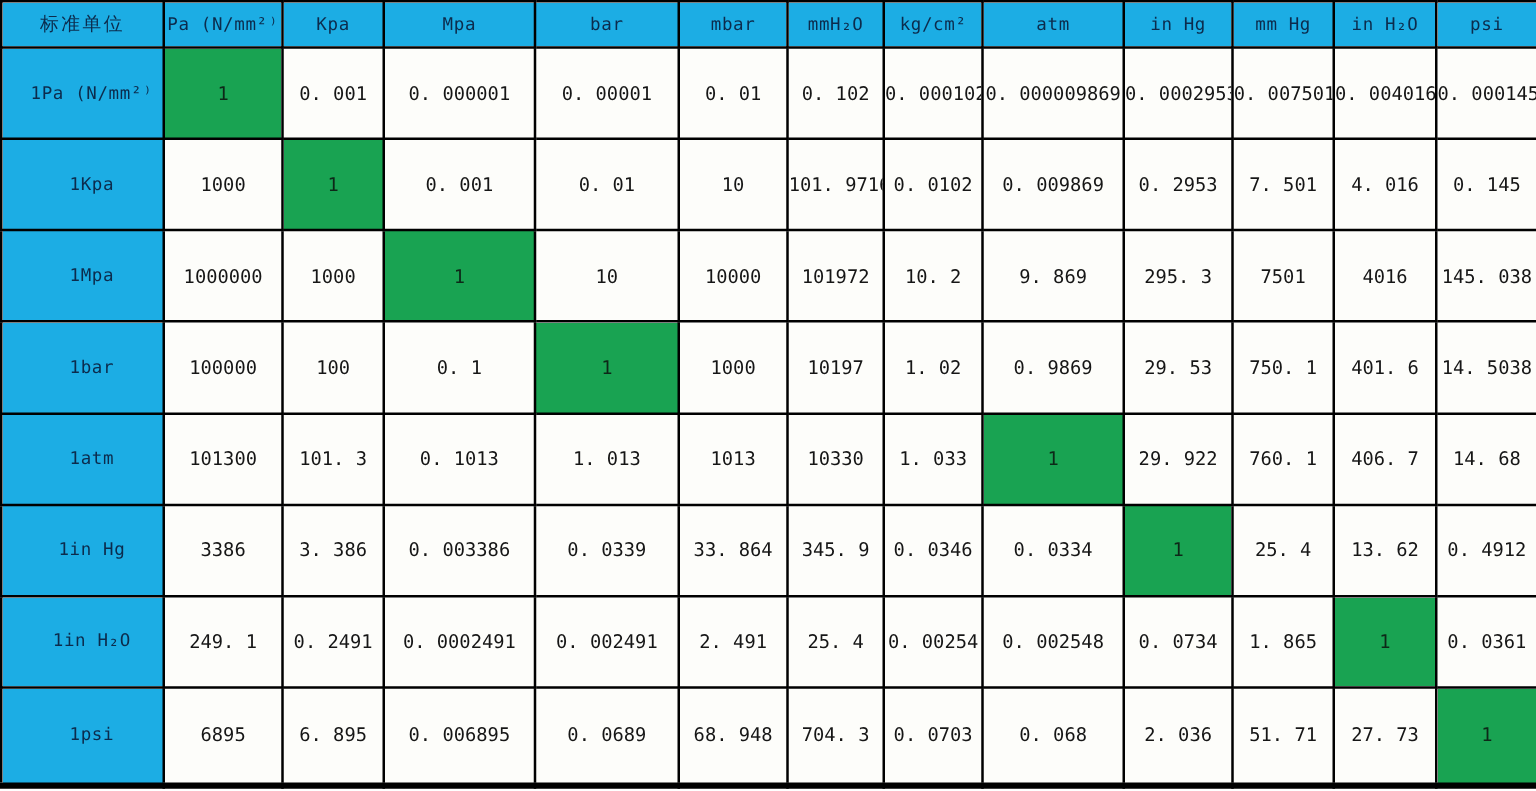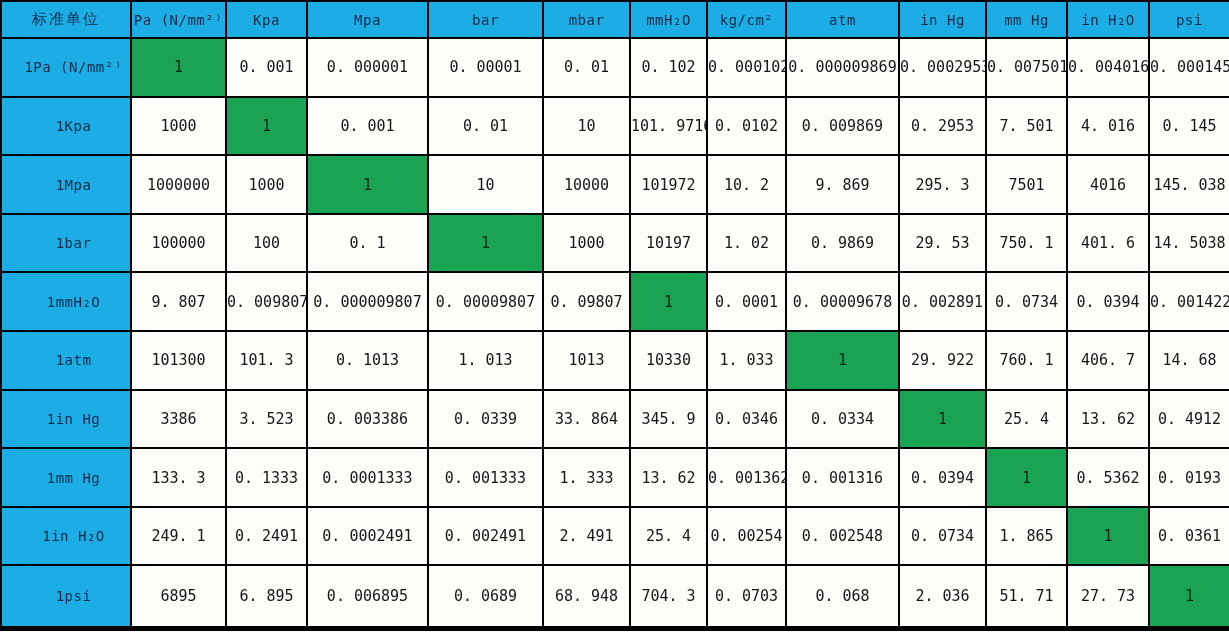--- a/index.html
+++ b/index.html
@@ -157,78 +157,48 @@
           <td>1000</td>
           <td>10197</td>
           <td>1. 02</td>
           <td>0. 9869</td>
           <td>29. 53</td>
           <td>750. 1</td>
           <td>401. 6</td>
           <td>14. 5038</td>
         </tr>
         <tr>
-          <th>1mmH₂O</th>
-          <td>9. 807</td>
-          <td>0. 009807</td>
-          <td>0. 000009807</td>
-          <td>0. 00009807</td>
-          <td>0. 09807</td>
-          <td class="diag">1</td>
-          <td>0. 0001</td>
-          <td>0. 00009678</td>
-          <td>0. 002891</td>
-          <td>0. 0734</td>
-          <td>0. 0394</td>
-          <td>0. 001422</td>
-        </tr>
-        <tr>
           <th>1atm</th>
           <td>101300</td>
           <td>101. 3</td>
           <td>0. 1013</td>
           <td>1. 013</td>
           <td>1013</td>
           <td>10330</td>
           <td>1. 033</td>
           <td class="diag">1</td>
           <td>29. 922</td>
           <td>760. 1</td>
           <td>406. 7</td>
           <td>14. 68</td>
         </tr>
         <tr>
           <th>1in Hg</th>
           <td>3386</td>
-          <td>3. 523</td>
+          <td>3. 386</td>
           <td>0. 003386</td>
           <td>0. 0339</td>
           <td>33. 864</td>
           <td>345. 9</td>
           <td>0. 0346</td>
           <td>0. 0334</td>
           <td class="diag">1</td>
           <td>25. 4</td>
           <td>13. 62</td>
           <td>0. 4912</td>
-        </tr>
-        <tr>
-          <th>1mm Hg</th>
-          <td>133. 3</td>
-          <td>0. 1333</td>
-          <td>0. 0001333</td>
-          <td>0. 001333</td>
-          <td>1. 333</td>
-          <td>13. 62</td>
-          <td>0. 001362</td>
-          <td>0. 001316</td>
-          <td>0. 0394</td>
-          <td class="diag">1</td>
-          <td>0. 5362</td>
-          <td>0. 0193</td>
         </tr>
         <tr>
           <th>1in H₂O</th>
           <td>249. 1</td>
           <td>0. 2491</td>
           <td>0. 0002491</td>
           <td>0. 002491</td>
           <td>2. 491</td>
           <td>25. 4</td>
           <td>0. 00254</td>

